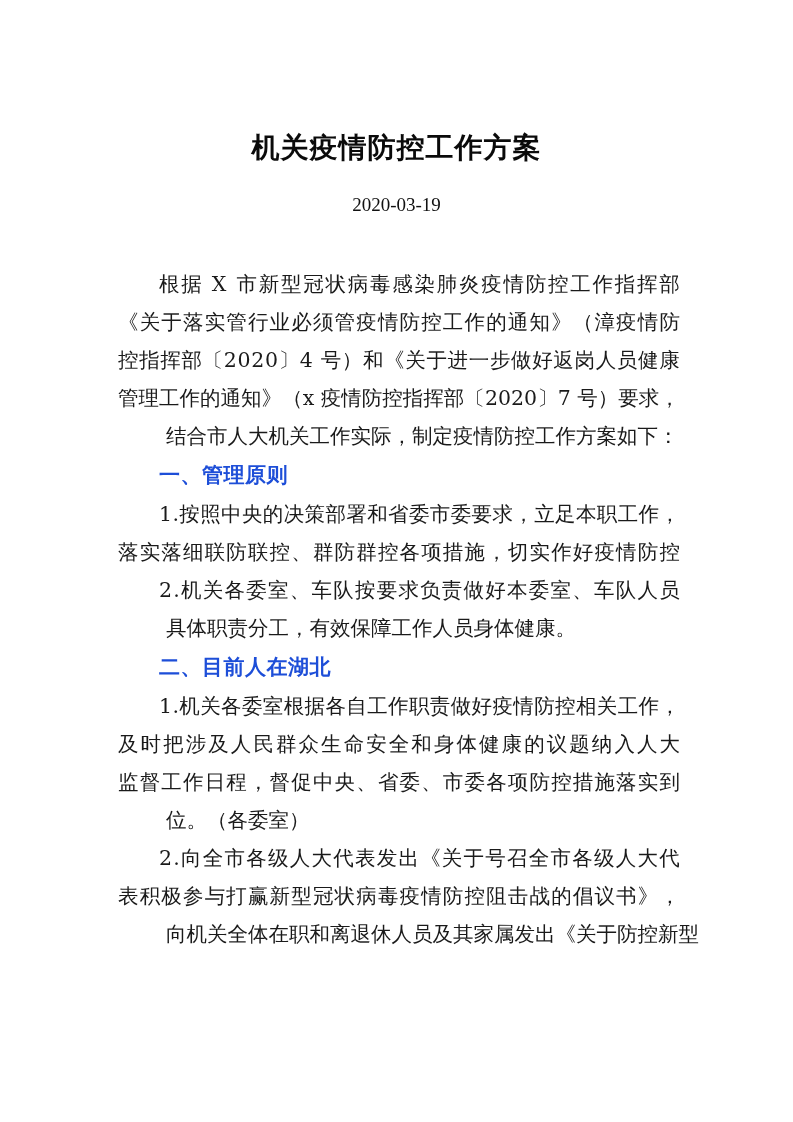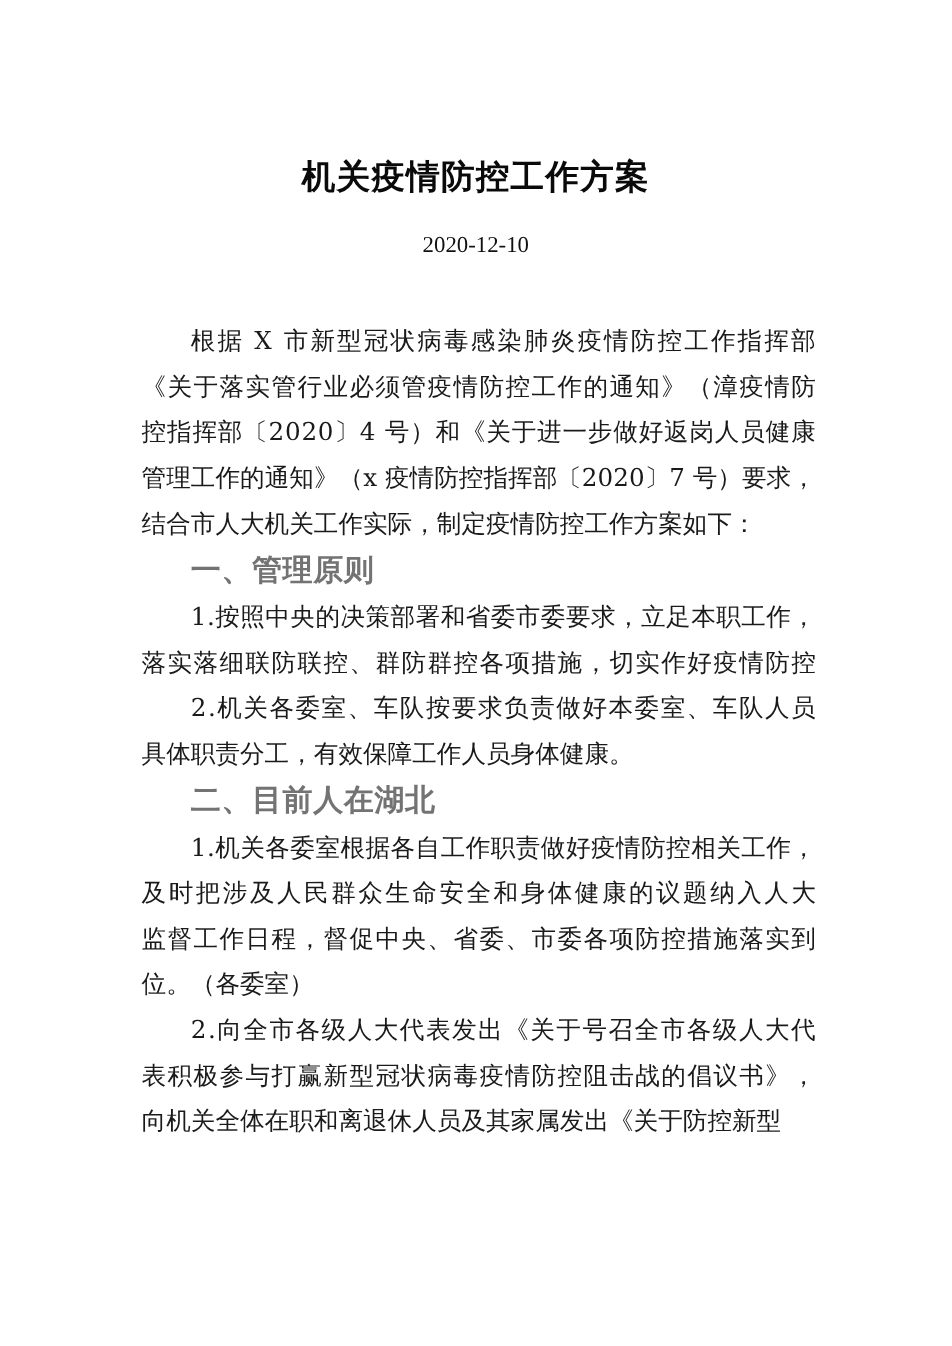--- a/index.html
+++ b/index.html
@@ -77,52 +77,53 @@
     display: flex;
     justify-content: space-between;
   }
   .line.just > span {
     display: inline-block;
   }
 
   
   .line.last {
     display: block;
+    margin-left: 48px;
   }
 
   
   .line.indent {
     text-indent: 41px;
   }
   .line.just.indent {
     text-indent: 0;
     padding-left: 41px;
   }
 
   
   .heading {
     height: 40px;
     line-height: 40px;
     padding-left: 41px;
     font-family: "DejaVu Sans", "Liberation Sans", sans-serif;
     font-weight: 700;
-    font-size: 25px;
+    font-size: 21px;
     letter-spacing: 0.5px;
-    color: #737373;
+    color: #1d4ed8;
     white-space: pre;
   }
 </style>
 </head>
 <body>
 
 <div class="page">
 
   <div class="doc-title">机关疫情防控工作方案</div>
 
-  <div class="doc-date">2020-12-10</div>
+  <div class="doc-date">2020-03-19</div>
 
   <div class="body-area">
       <div class="line just indent"><span>根</span><span>据</span><span> </span><span>X</span><span> </span><span>市</span><span>新</span><span>型</span><span>冠</span><span>状</span><span>病</span><span>毒</span><span>感</span><span>染</span><span>肺</span><span>炎</span><span>疫</span><span>情</span><span>防</span><span>控</span><span>工</span><span>作</span><span>指</span><span>挥</span><span>部</span></div>
       <div class="line just"><span>《</span><span>关</span><span>于</span><span>落</span><span>实</span><span>管</span><span>行</span><span>业</span><span>必</span><span>须</span><span>管</span><span>疫</span><span>情</span><span>防</span><span>控</span><span>工</span><span>作</span><span>的</span><span>通</span><span>知</span><span>》</span><span>（</span><span>漳</span><span>疫</span><span>情</span><span>防</span></div>
       <div class="line just"><span>控</span><span>指</span><span>挥</span><span>部</span><span>〔</span><span>2</span><span>0</span><span>2</span><span>0</span><span>〕</span><span>4</span><span> </span><span>号</span><span>）</span><span>和</span><span>《</span><span>关</span><span>于</span><span>进</span><span>一</span><span>步</span><span>做</span><span>好</span><span>返</span><span>岗</span><span>人</span><span>员</span><span>健</span><span>康</span></div>
       <div class="line just"><span>管</span><span>理</span><span>工</span><span>作</span><span>的</span><span>通</span><span>知</span><span>》</span><span>（</span><span>x</span><span> </span><span>疫</span><span>情</span><span>防</span><span>控</span><span>指</span><span>挥</span><span>部</span><span>〔</span><span>2</span><span>0</span><span>2</span><span>0</span><span>〕</span><span>7</span><span> </span><span>号</span><span>）</span><span>要</span><span>求</span><span>，</span></div>
       <div class="line last">结合市人大机关工作实际，制定疫情防控工作方案如下：</div>
       <div class="heading">一、管理原则</div>
       <div class="line just indent"><span>1</span><span>.</span><span>按</span><span>照</span><span>中</span><span>央</span><span>的</span><span>决</span><span>策</span><span>部</span><span>署</span><span>和</span><span>省</span><span>委</span><span>市</span><span>委</span><span>要</span><span>求</span><span>，</span><span>立</span><span>足</span><span>本</span><span>职</span><span>工</span><span>作</span><span>，</span></div>
       <div class="line just"><span>落</span><span>实</span><span>落</span><span>细</span><span>联</span><span>防</span><span>联</span><span>控</span><span>、</span><span>群</span><span>防</span><span>群</span><span>控</span><span>各</span><span>项</span><span>措</span><span>施</span><span>，</span><span>切</span><span>实</span><span>作</span><span>好</span><span>疫</span><span>情</span><span>防</span><span>控</span></div>

